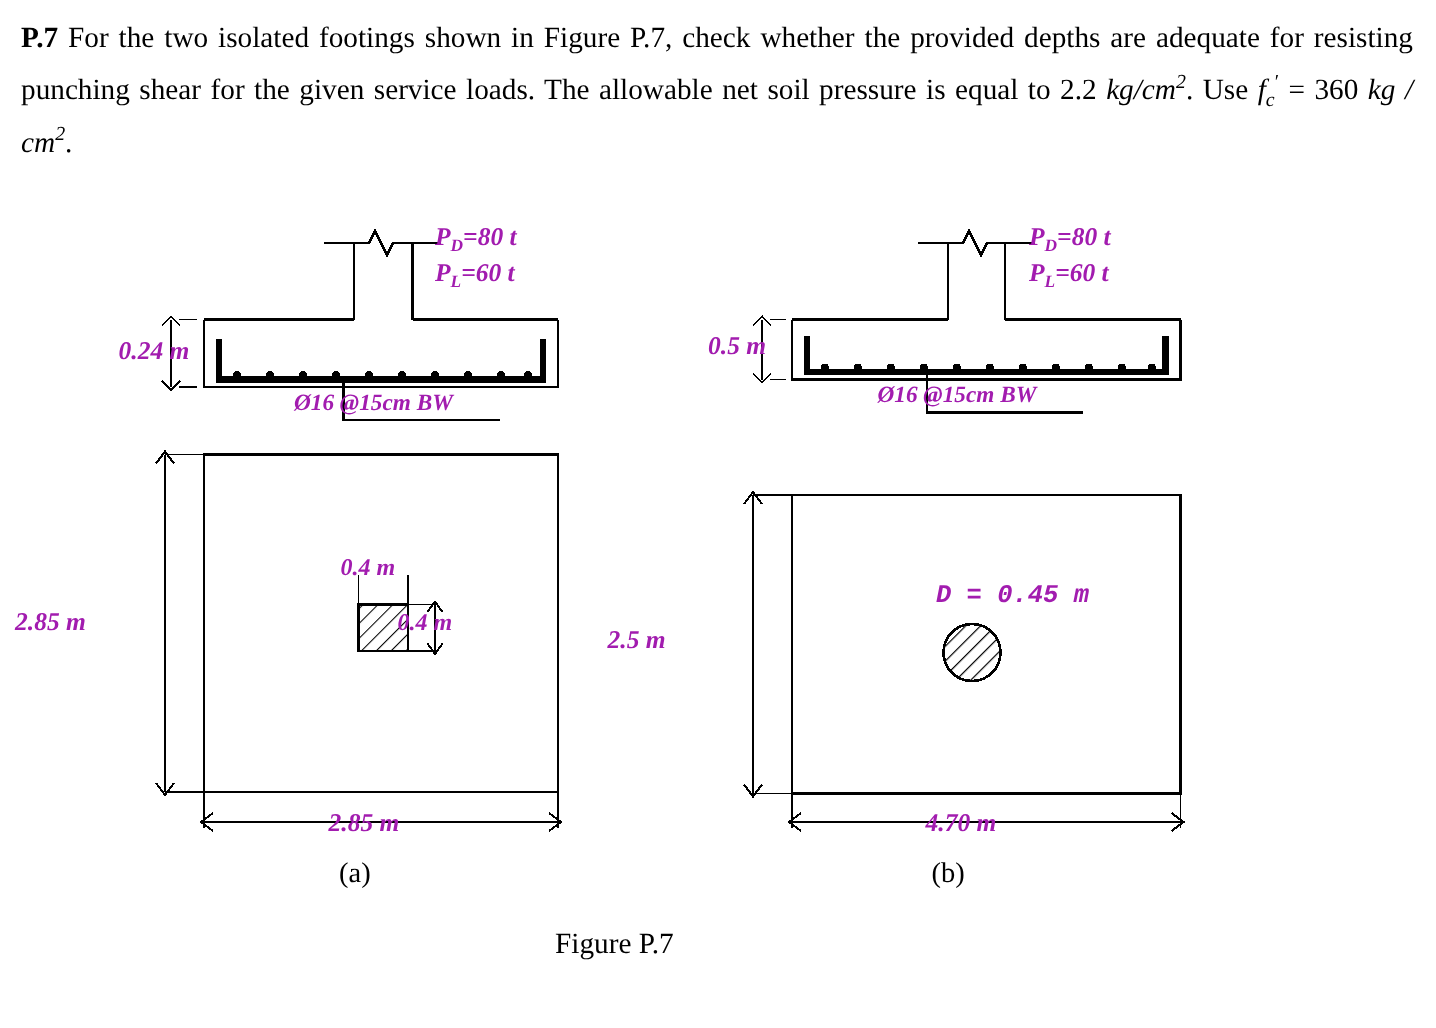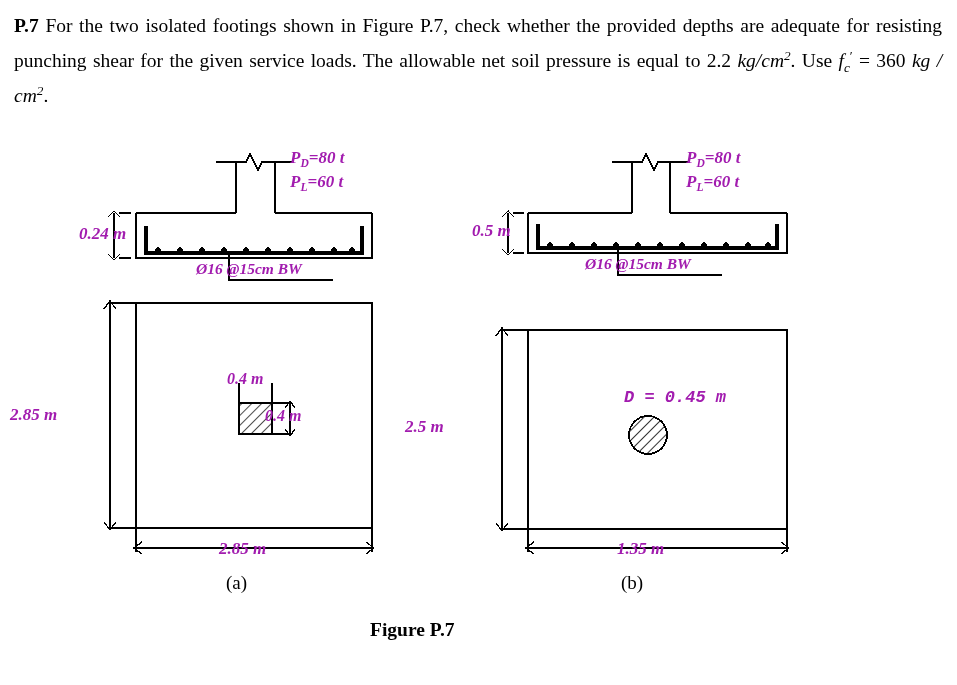--- a/index.html
+++ b/index.html
@@ -57,21 +57,21 @@
     position: absolute;
     font-family: "Liberation Serif", serif;
     font-style: normal;
     font-weight: normal;
     font-size: 19px;
     white-space: nowrap;
   }
   .figcaption {
     position: absolute;
     font-family: "Liberation Serif", serif;
-    font-weight: bold;
+    font-weight: normal;
     font-size: 19.5px;
     white-space: nowrap;
   }
 </style>
 </head>
 <body>
 
 <div id="page">
 
   <div id="statement">
@@ -230,21 +230,21 @@
     <div class="lbl" style="left:686px; top:28px;">
       <span>P</span><span class="sub">D</span><span>=80 t</span>
     </div>
     <div class="lbl" style="left:686px; top:52px;">
       <span>P</span><span class="sub">L</span><span>=60 t</span>
     </div>
 
     <div class="lbl" style="left:585px; top:135px; font-size:15.5px;">Ø16 @15cm BW</div>
 
     <div class="lbl" style="left:405px; top:297px;">2.5 m</div>
-    <div class="lbl" style="left:617px; top:419px;">1.35 m</div>
+    <div class="lbl" style="left:617px; top:419px;">4.70 m</div>
     <div class="lbl" style="left:624px; top:268px;font-family:Liberation Mono, monospace;">D = 0.45 m</div>
 
     <div class="caption" style="left:226px; top:452px;">(a)</div>
     <div class="caption" style="left:621px; top:452px;">(b)</div>
     <div class="figcaption" style="left:370px; top:499px;">Figure P.7</div>
   </div>
 
 </div>
 
 </body></html>

